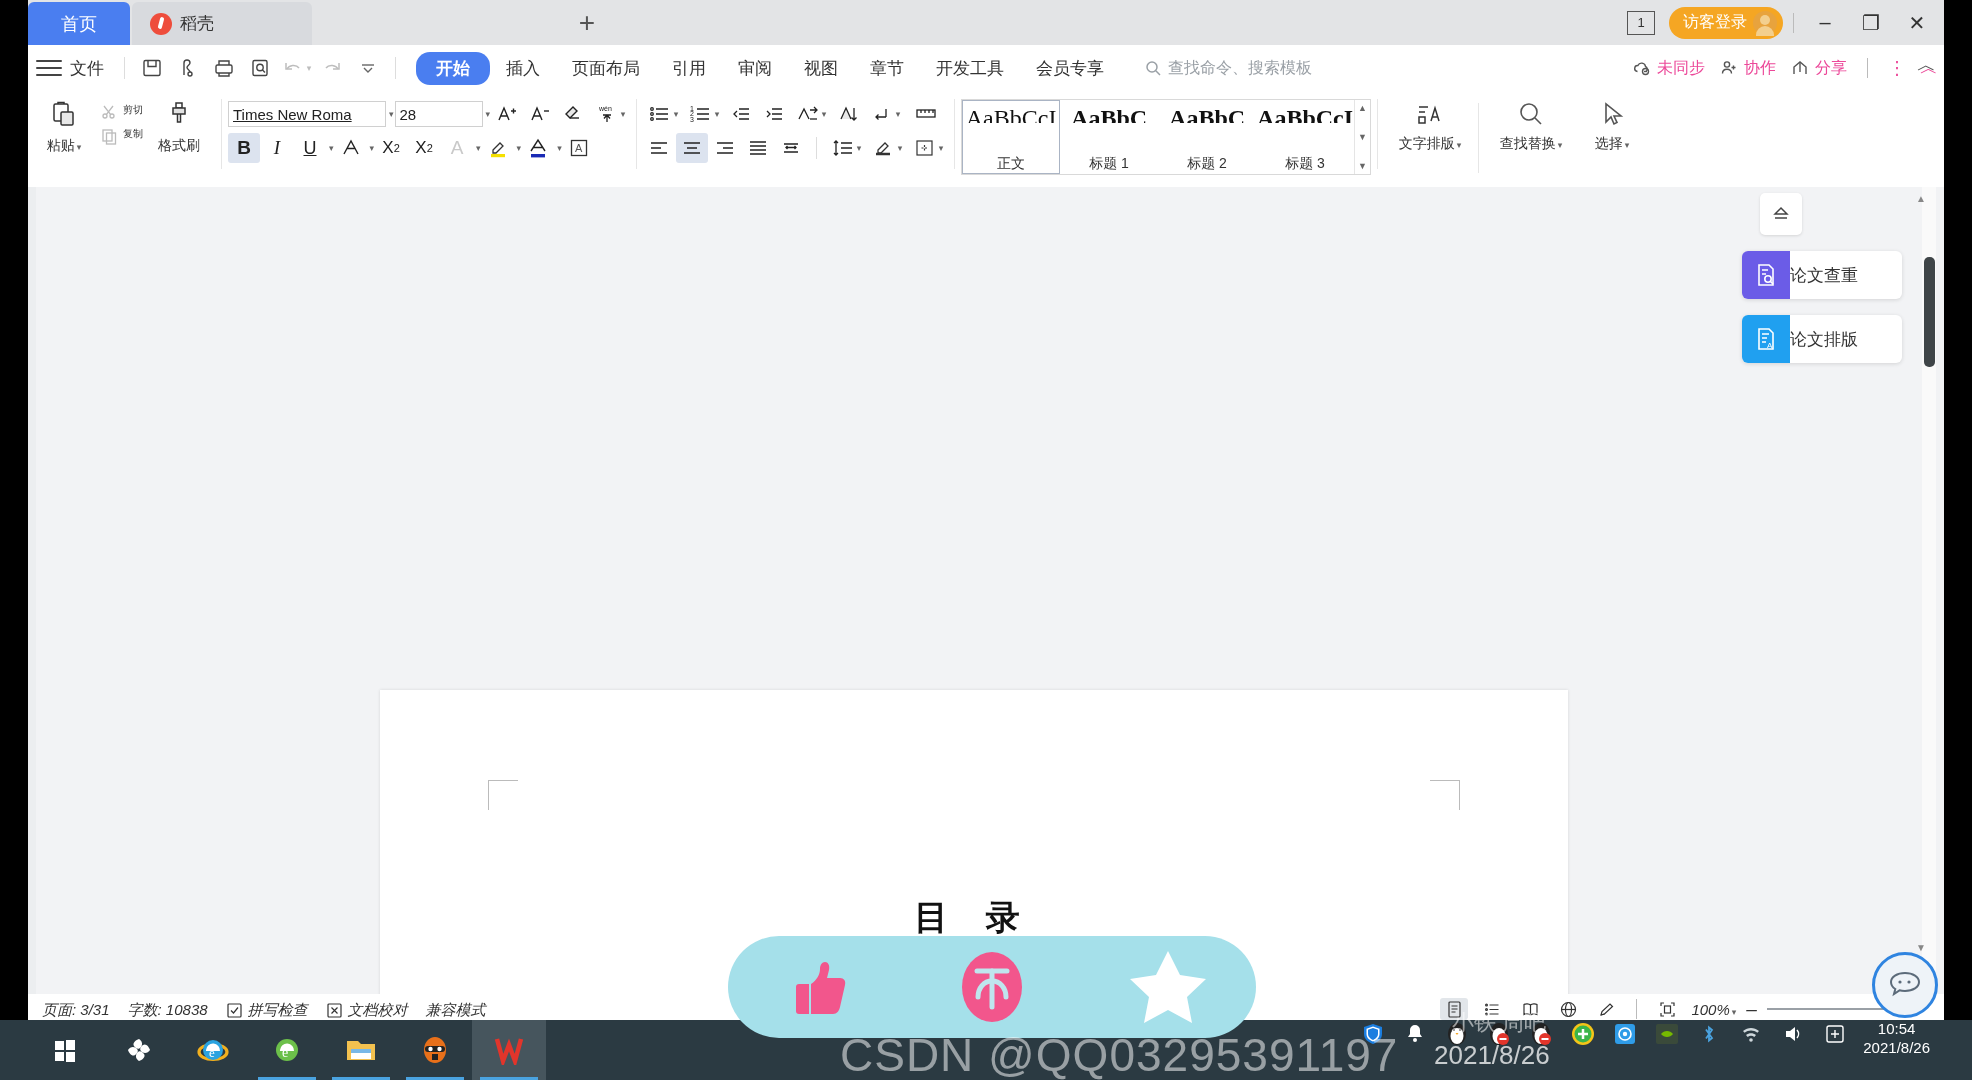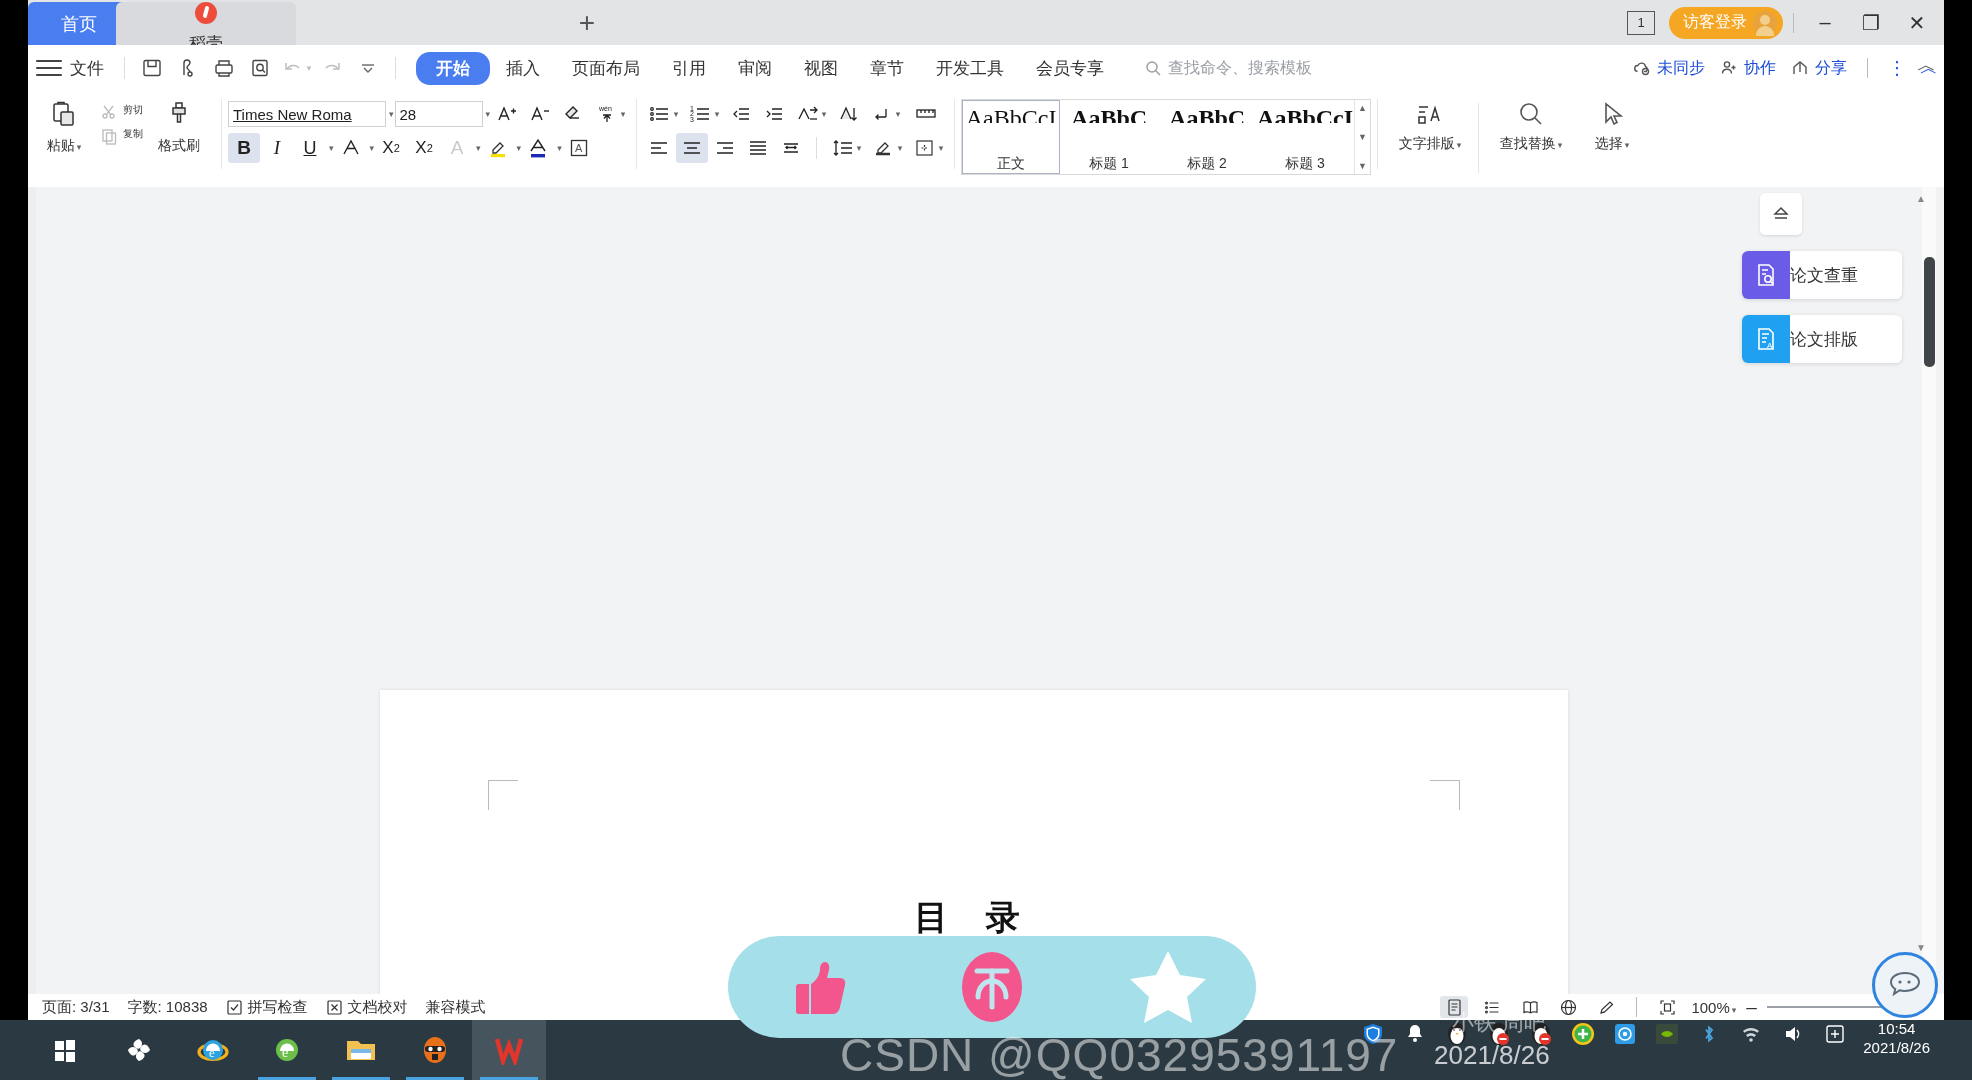--- a/index.html
+++ b/index.html
@@ -23,21 +23,21 @@
   }
   .tab {
     position:absolute; top:2px; height:43px;
     display:flex; align-items:center; gap:8px;
     font-size:17px; color:#333;
     padding:0 18px;
     border-radius:6px 6px 0 0;
     cursor:pointer;
   }
   .tab.home { left:28px; width:102px; background:#4a7ef0; color:#fff; justify-content:center; font-size:18px;}
-  .tab.daoke { left:116px; width:180px; background:#d8dade;flex-direction:column; }
+  .tab.daoke { left:132px; width:180px; background:#d8dade; }
   .tab.doc { left:314px; width:230px; background:#fff; }
   .tabicon { width:22px; height:22px; flex:0 0 22px; border-radius:4px; display:block;}
   .tabicon.k {
     background:#ee4d3c; border-radius:50%;
     position:relative;
   }
   .tabicon.k::after{
     content:""; position:absolute; left:9px; top:4px; width:4px;height:12px;
     background:#fff; border-radius:2px; transform:rotate(15deg);
   }
@@ -66,21 +66,21 @@
   .hamb { width:26px;height:26px; display:flex;flex-direction:column;justify-content:center;gap:5px; cursor:pointer;}
   .hamb i { display:block;height:2px;background:#444;border-radius:1px;}
   .mfile { font-size:17px;color:#333;margin-left:6px;margin-right:10px;cursor:pointer;}
   .qsep { width:1px;height:22px;background:#ddd;margin:0 8px;}
   .qicon { width:34px;height:32px;display:flex;align-items:center;justify-content:center;cursor:pointer;}
   .qicon svg { display:block; }
   .menus { display:flex; align-items:center; gap:0px; margin-left:10px;}
   .menu { font-size:17px; color:#333; padding:5px 16px; border-radius:14px; cursor:pointer; white-space:nowrap;}
   .menu.active { background:#4a7ef0; color:#fff; font-weight:bold; padding:5px 20px;}
   .searchbox { display:flex;align-items:center;gap:6px; margin-left:22px; color:#9aa0a6; font-size:16px; cursor:text;}
-  .mb-right { margin-left:auto; margin-right:34px; display:flex;align-items:center; gap:14px; color:#1d4ed8; font-size:16px;}
+  .mb-right { margin-left:auto; margin-right:34px; display:flex;align-items:center; gap:14px; color:#ec4899; font-size:16px;}
   .mbr-item{display:flex;align-items:center;gap:5px;cursor:pointer;}
 
   
   .ribbon { position:absolute; left:0; top:91px; width:1972px; height:96px; background:#fff; }
   .rb-inner{ position:absolute; left:28px; top:0; right:28px; height:96px; display:flex; align-items:flex-start;}
   .rsep { width:1px;height:70px;background:#e6e6e6;margin:8px 6px 0 6px;}
   .grp { display:flex; align-items:flex-start; padding:4px 4px 0 4px;}
   .bigbtn { width:64px; display:flex;flex-direction:column;align-items:center; padding-top:4px; cursor:pointer; font-size:14px; color:#333;}
   .bigbtn .lbl{margin-top:4px; white-space:nowrap;}
   .dim { color:#bbb; }
@@ -129,21 +129,21 @@
   .ic.purple{background:#6b5ce7;}
   .ic.blue{background:#20a0f0;}
 
   
   .vscroll { position:absolute; right:8px; top:0; width:14px; height:807px; background:#fafafa;}
   .vthumb { position:absolute; right:9px; top:70px; width:11px; height:110px; background:#3f4548; border-radius:5px;}
   .vsmall { position:absolute; right:8px; width:14px; height:14px; display:flex;align-items:center;justify-content:center; color:#888; font-size:10px;}
 
   
   .status { position:absolute; left:28px; top:994px; width:1916px; height:26px; background:#fff;
-            display:flex;align-items:center; font-size:15px; color:#333;}
+            display:flex;align-items:flex-end; font-size:15px; color:#333;font-style:italic;}
   .st-left{ display:flex;align-items:center; gap:18px; margin-left:14px;}
   .st-item{ display:flex;align-items:center;gap:5px; cursor:pointer;}
   .st-right{ margin-left:auto; display:flex;align-items:center;gap:10px; margin-right:26px;}
   .vbtn { width:28px;height:22px; display:flex;align-items:center;justify-content:center; cursor:pointer; border-radius:3px;}
   .vbtn.sel{background:#e2e6ea;}
   .slider { width:130px; height:2px; background:#9aa0a6; position:relative;}
   .slider .knob{ position:absolute; right:-6px; top:-6px; width:13px;height:13px;border-radius:50%; border:2px solid #777; background:#fff;}
 
   
   .taskbar { position:absolute; left:0; top:1020px; width:1972px; height:60px; background:#2b3a42;}

